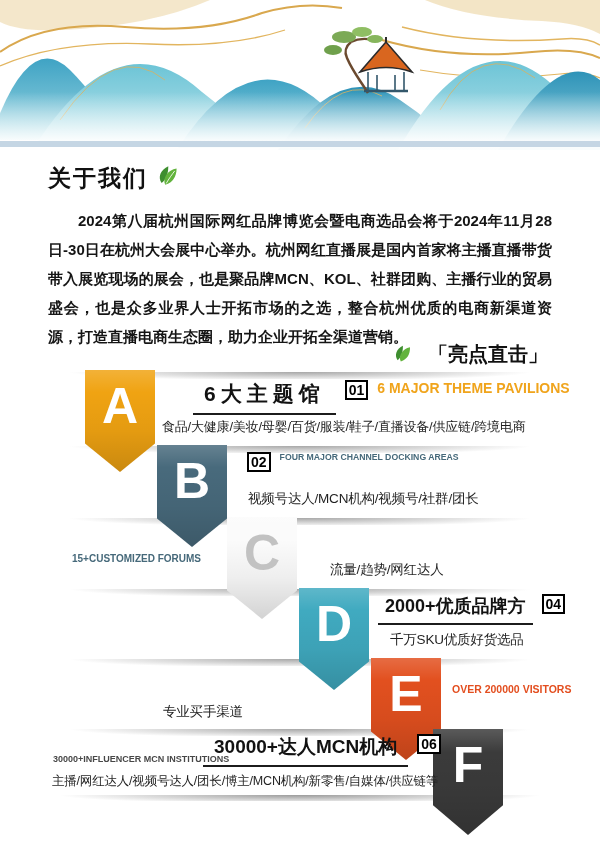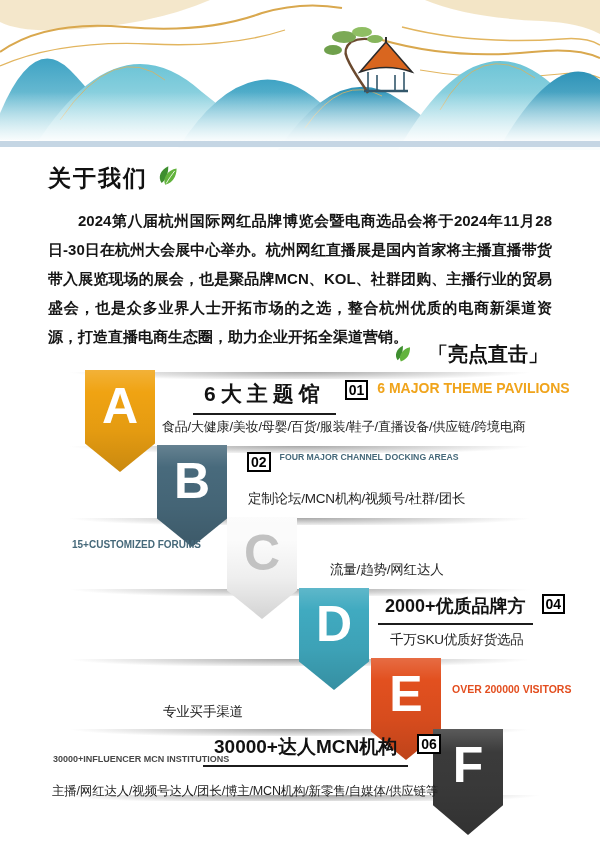--- a/index.html
+++ b/index.html
@@ -66,21 +66,21 @@
   .r1-line{left:247px;top:79px}  .r1-line .title{padding:0 8px 5px;letter-spacing:1px}
   .r1-line .eng{font-size:8.7px} .r1-sub{left:248px;top:117px}
   .r2-eng{left:72px;top:166px;font-size:10px}
   .r2-line{left:323px;top:150px} .r2-sub{left:330px;top:188px}
   .r3-eng{left:73px;top:237px;font-size:11px}
   .r3-line{left:378px;top:221px} .r3-line .title{font-size:18px;padding:0 7px 5px}
   .r3-sub{left:390px;top:258px}
   .r4-line{left:103px;top:292px} .r4-sub{left:163px;top:330px}
   .r4-eng{left:452px;top:310px;font-size:10.5px}
   .r5-eng{left:53px;top:381px;font-size:9px}
-  .r5-line{left:203px;top:361px} .r5-sub{left:52px;top:410px;font-size:12.5px}
+  .r5-line{left:203px;top:361px} .r5-sub{left:52px;top:400px;font-size:12.5px}
 </style>
 </head>
 <body>
 
 <div class="page">
 
   <svg class="header-art" viewBox="0 0 600 150" xmlns="http://www.w3.org/2000/svg">
     <defs>
       <linearGradient id="gA" x1="0" y1="0" x2="0" y2="1">
         <stop offset="0" stop-color="#3FA3C4"></stop>
@@ -190,23 +190,23 @@
       <span class="title">6大主题馆</span>
       <span class="badge">01</span>
       <span class="eng" style="color: rgb(240, 164, 28);">6 MAJOR THEME PAVILIONS</span>
     </div>
     <div class="sub r0-sub">食品/大健康/美妆/母婴/百货/服装/鞋子/直播设备/供应链/跨境电商</div>
 
     <div class="tline r1-line">
       <span class="badge">02</span>
       <span class="eng" style="color: rgb(70, 105, 122);">FOUR MAJOR CHANNEL DOCKING AREAS</span>
     </div>
-    <div class="sub r1-sub">定制论坛/MCN机构/视频号/社群/团长</div>
-
-    <div class="eng-abs r2-eng" style="color: rgb(70, 105, 122);">15+CUSTOMIZED FORUMS</div>
+    <div class="sub r1-sub">视频号达人/MCN机构/视频号/社群/团长</div>
+
+    <div class="eng-abs r2-eng" style="color: rgb(70, 105, 122); margin-top: 14px;">15+CUSTOMIZED FORUMS</div>
     <div class="sub r2-sub">流量/趋势/网红达人</div>
 
     <div class="tline r3-line">
       <span class="title">2000+优质品牌方</span>
       <span class="badge">04</span>
     </div>
     <div class="sub r3-sub">千万SKU优质好货选品</div>
 
     <div class="sub r4-sub">专业买手渠道</div>
     <div class="eng-abs r4-eng" style="color: rgb(227, 78, 31);">OVER 200000 VISITORS</div>

